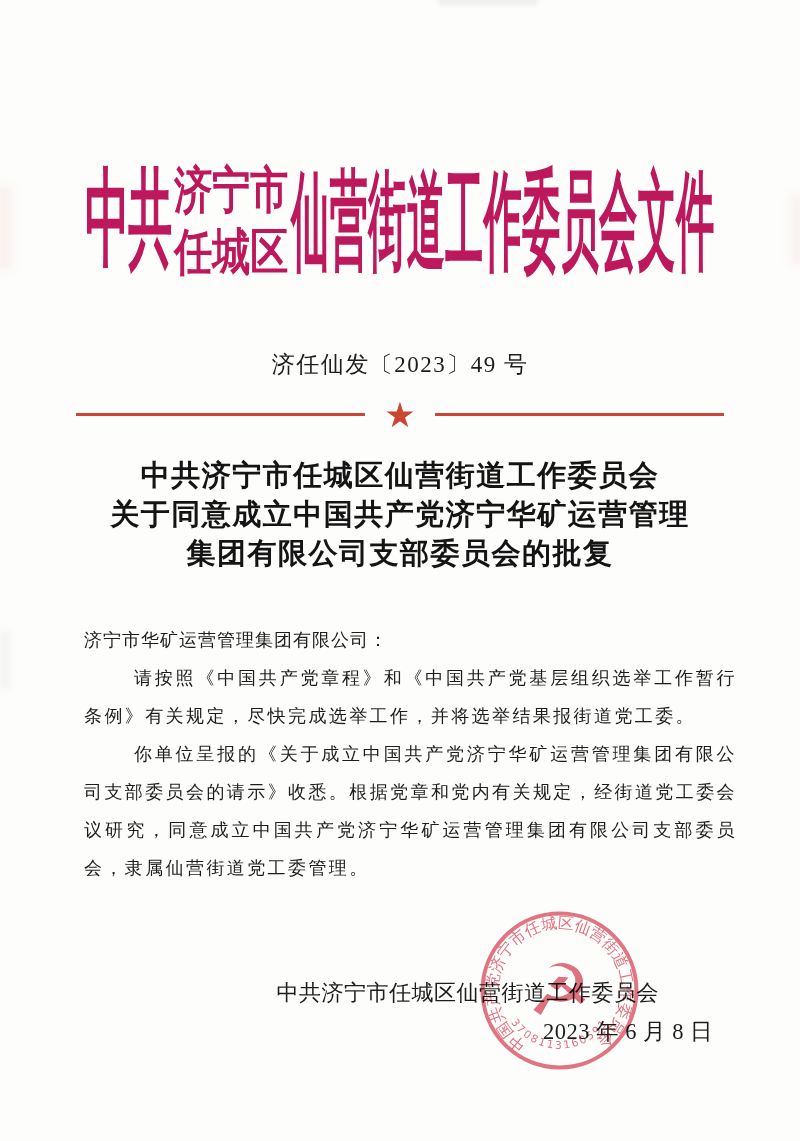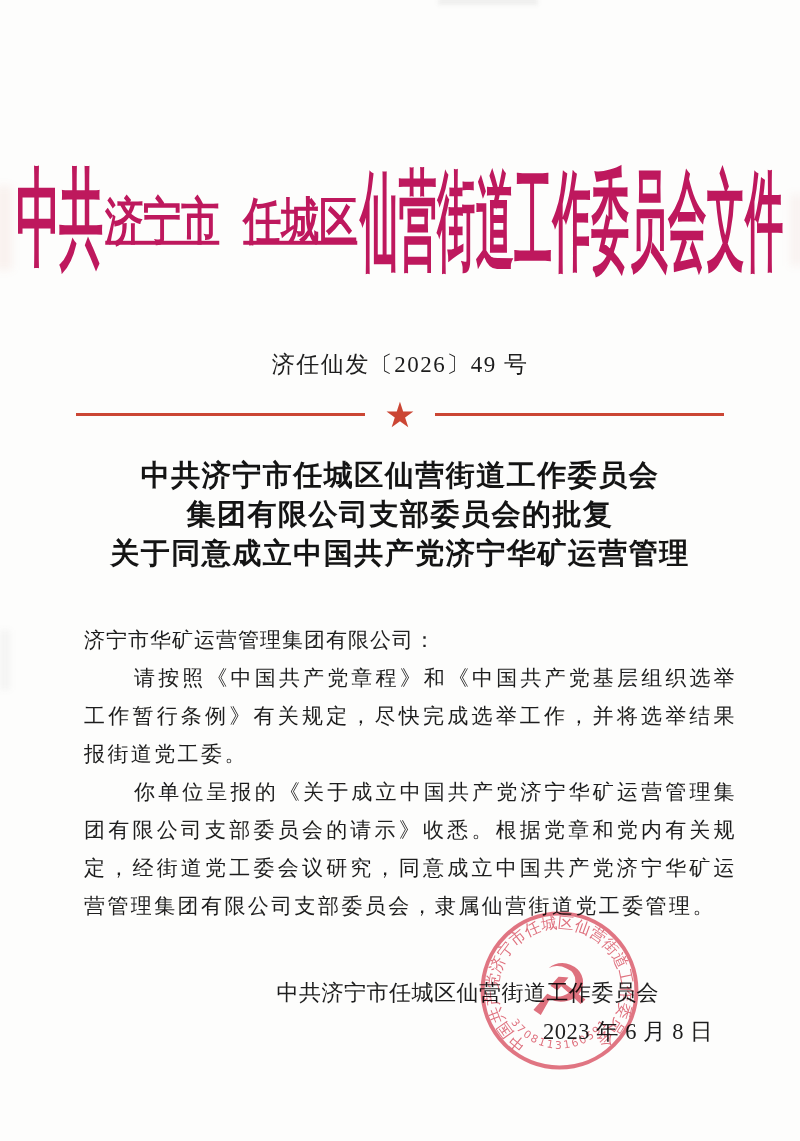--- a/index.html
+++ b/index.html
@@ -13,21 +13,21 @@
   
   .header {
     position:absolute; top:160px; left:0; width:100%; height:122px;
     display:flex; justify-content:center; align-items:center; gap:3px;
     color:#be185d; font-weight:bold; white-space:nowrap;
   }
   .hdr-prefix {
     display:inline-block; font-size:44px; line-height:1;
     transform:scaleY(2.42); transform-origin:center; letter-spacing:-1px;
   }
-  .hdr-stack { display:flex; justify-content:center; gap:24px;text-decoration:underline; }
+  .hdr-stack { display:flex; flex-direction:column; justify-content:center; gap:24px; }
   .hdr-stack span {
     display:inline-block; font-size:38px; line-height:1;
     transform:scaleY(1.32); transform-origin:center;
   }
   .hdr-main {
     display:inline-block; font-size:38px; line-height:1;
     transform:scaleY(2.85); transform-origin:center; letter-spacing:0.5px;
   }
 
   
@@ -47,21 +47,21 @@
   
   .title {
     position:absolute; top:456px; left:0; width:100%;
     text-align:center; font-size:29px; font-weight:bold;
     line-height:39px; letter-spacing:1.5px; color:#141414;
   }
 
   
   .body-text {
     position:absolute; top:621px; left:84px; width:653px;
-    font-size:21px; line-height:38px; letter-spacing:2.4px;
+    font-size:18px; line-height:38px; letter-spacing:2.4px;
     text-align:justify; text-align-last:left;
   }
   .body-text p { margin:0; }
   .body-text .salutation { letter-spacing:1px; }
   .body-text .para { text-indent:50px; }
 
   
   .signature {
     position:absolute; top:978px; left:0; width:659px;
     text-align:right; font-size:22px; letter-spacing:0.5px;
@@ -97,30 +97,30 @@
 
   <div class="header">
     <span class="hdr-prefix">中共</span>
     <span class="hdr-stack">
       <span>济宁市</span>
       <span>任城区</span>
     </span>
     <span class="hdr-main">仙营街道工作委员会文件</span>
   </div>
 
-  <div class="doc-number">济任仙发〔2026〕49 号</div>
+  <div class="doc-number">济任仙发〔2023〕49 号</div>
 
   <div class="line-left"></div>
   <span class="star">★</span>
   <div class="line-right"></div>
 
   <div class="title">
     <div>中共济宁市任城区仙营街道工作委员会</div>
+    <div>关于同意成立中国共产党济宁华矿运营管理</div>
     <div>集团有限公司支部委员会的批复</div>
-    <div>关于同意成立中国共产党济宁华矿运营管理</div>
   </div>
 
   <div class="body-text">
     <p class="salutation">济宁市华矿运营管理集团有限公司：</p>
     <p class="para">请按照《中国共产党章程》和《中国共产党基层组织选举工作暂行条例》有关规定，尽快完成选举工作，并将选举结果报街道党工委。</p>
     <p class="para">你单位呈报的《关于成立中国共产党济宁华矿运营管理集团有限公司支部委员会的请示》收悉。根据党章和党内有关规定，经街道党工委会议研究，同意成立中国共产党济宁华矿运营管理集团有限公司支部委员会，隶属仙营街道党工委管理。</p>
   </div>
 
   <div class="signature">中共济宁市任城区仙营街道工作委员会</div>
   <div class="sign-date">2023 年 6 月 8 日</div>

